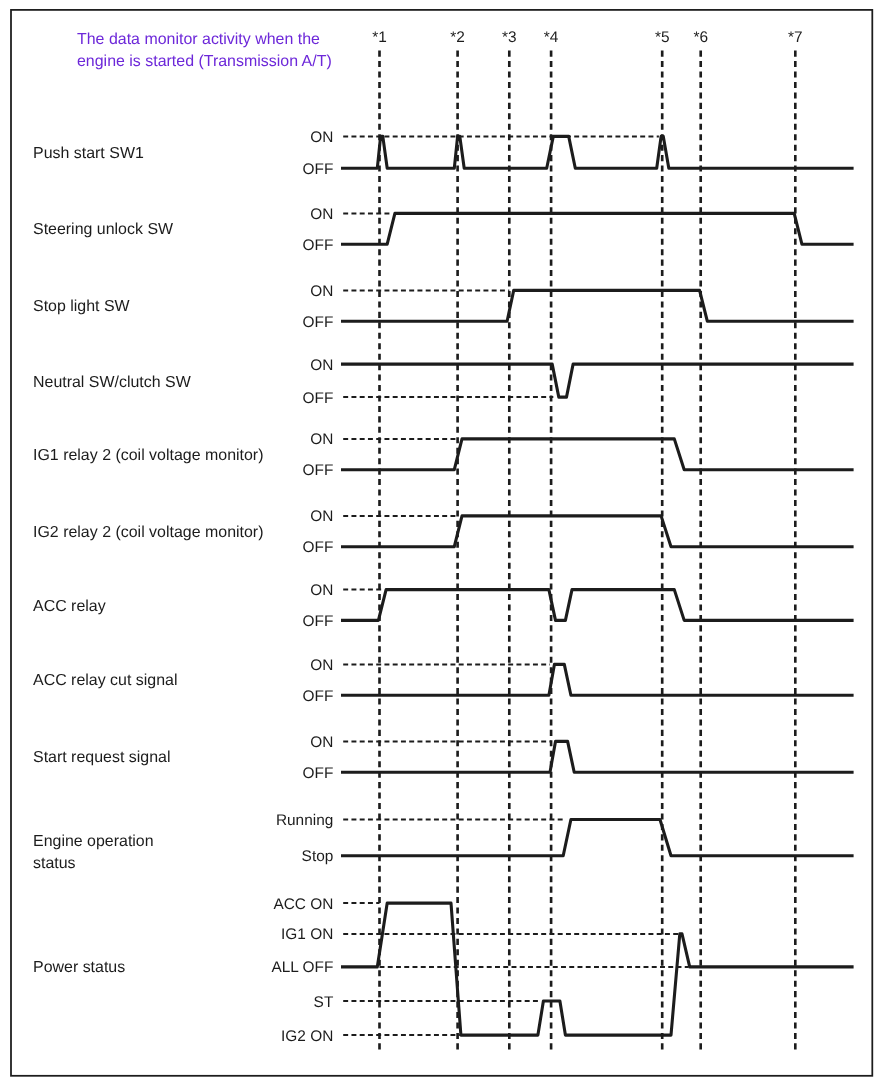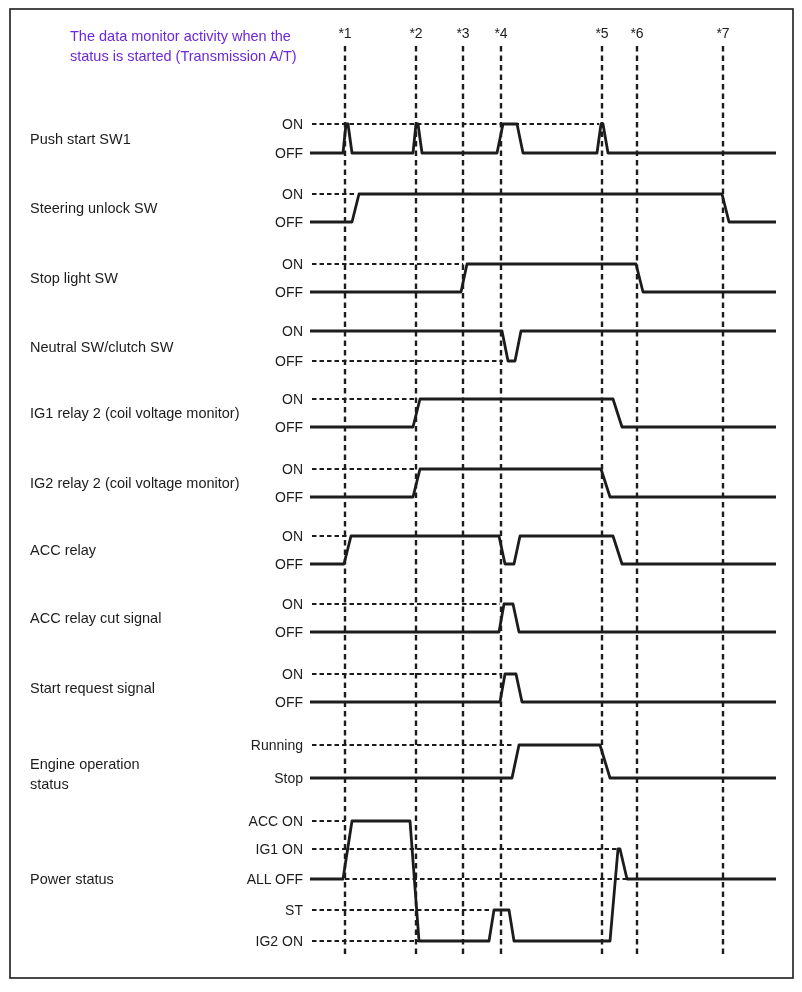--- a/index.html
+++ b/index.html
@@ -96,15 +96,15 @@
       <polyline points="310,879 343,879 352,821 410,821 419,941 489,941 494,910 509,910 514,941 610,941 618,849 620,849 627,879 776,879" fill="none" stroke="#1c1c1c" stroke-width="2.8" stroke-linejoin="round"></polyline>
       <text x="303" y="826" text-anchor="end" font-size="14">ACC ON</text>
       <text x="303" y="854" text-anchor="end" font-size="14">IG1 ON</text>
       <text x="303" y="884" text-anchor="end" font-size="14">ALL OFF</text>
       <text x="303" y="915" text-anchor="end" font-size="14">ST</text>
       <text x="303" y="946" text-anchor="end" font-size="14">IG2 ON</text>
       <text x="30" y="884" font-size="14.5">Power status</text>
     </svg>
   <div class="title">
     <div>The data monitor activity when the</div>
-    <div>status is started (Transmission A/T)</div>
+    <div>engine is started (Transmission A/T)</div>
   </div>
 </div>
 
 </body></html>

